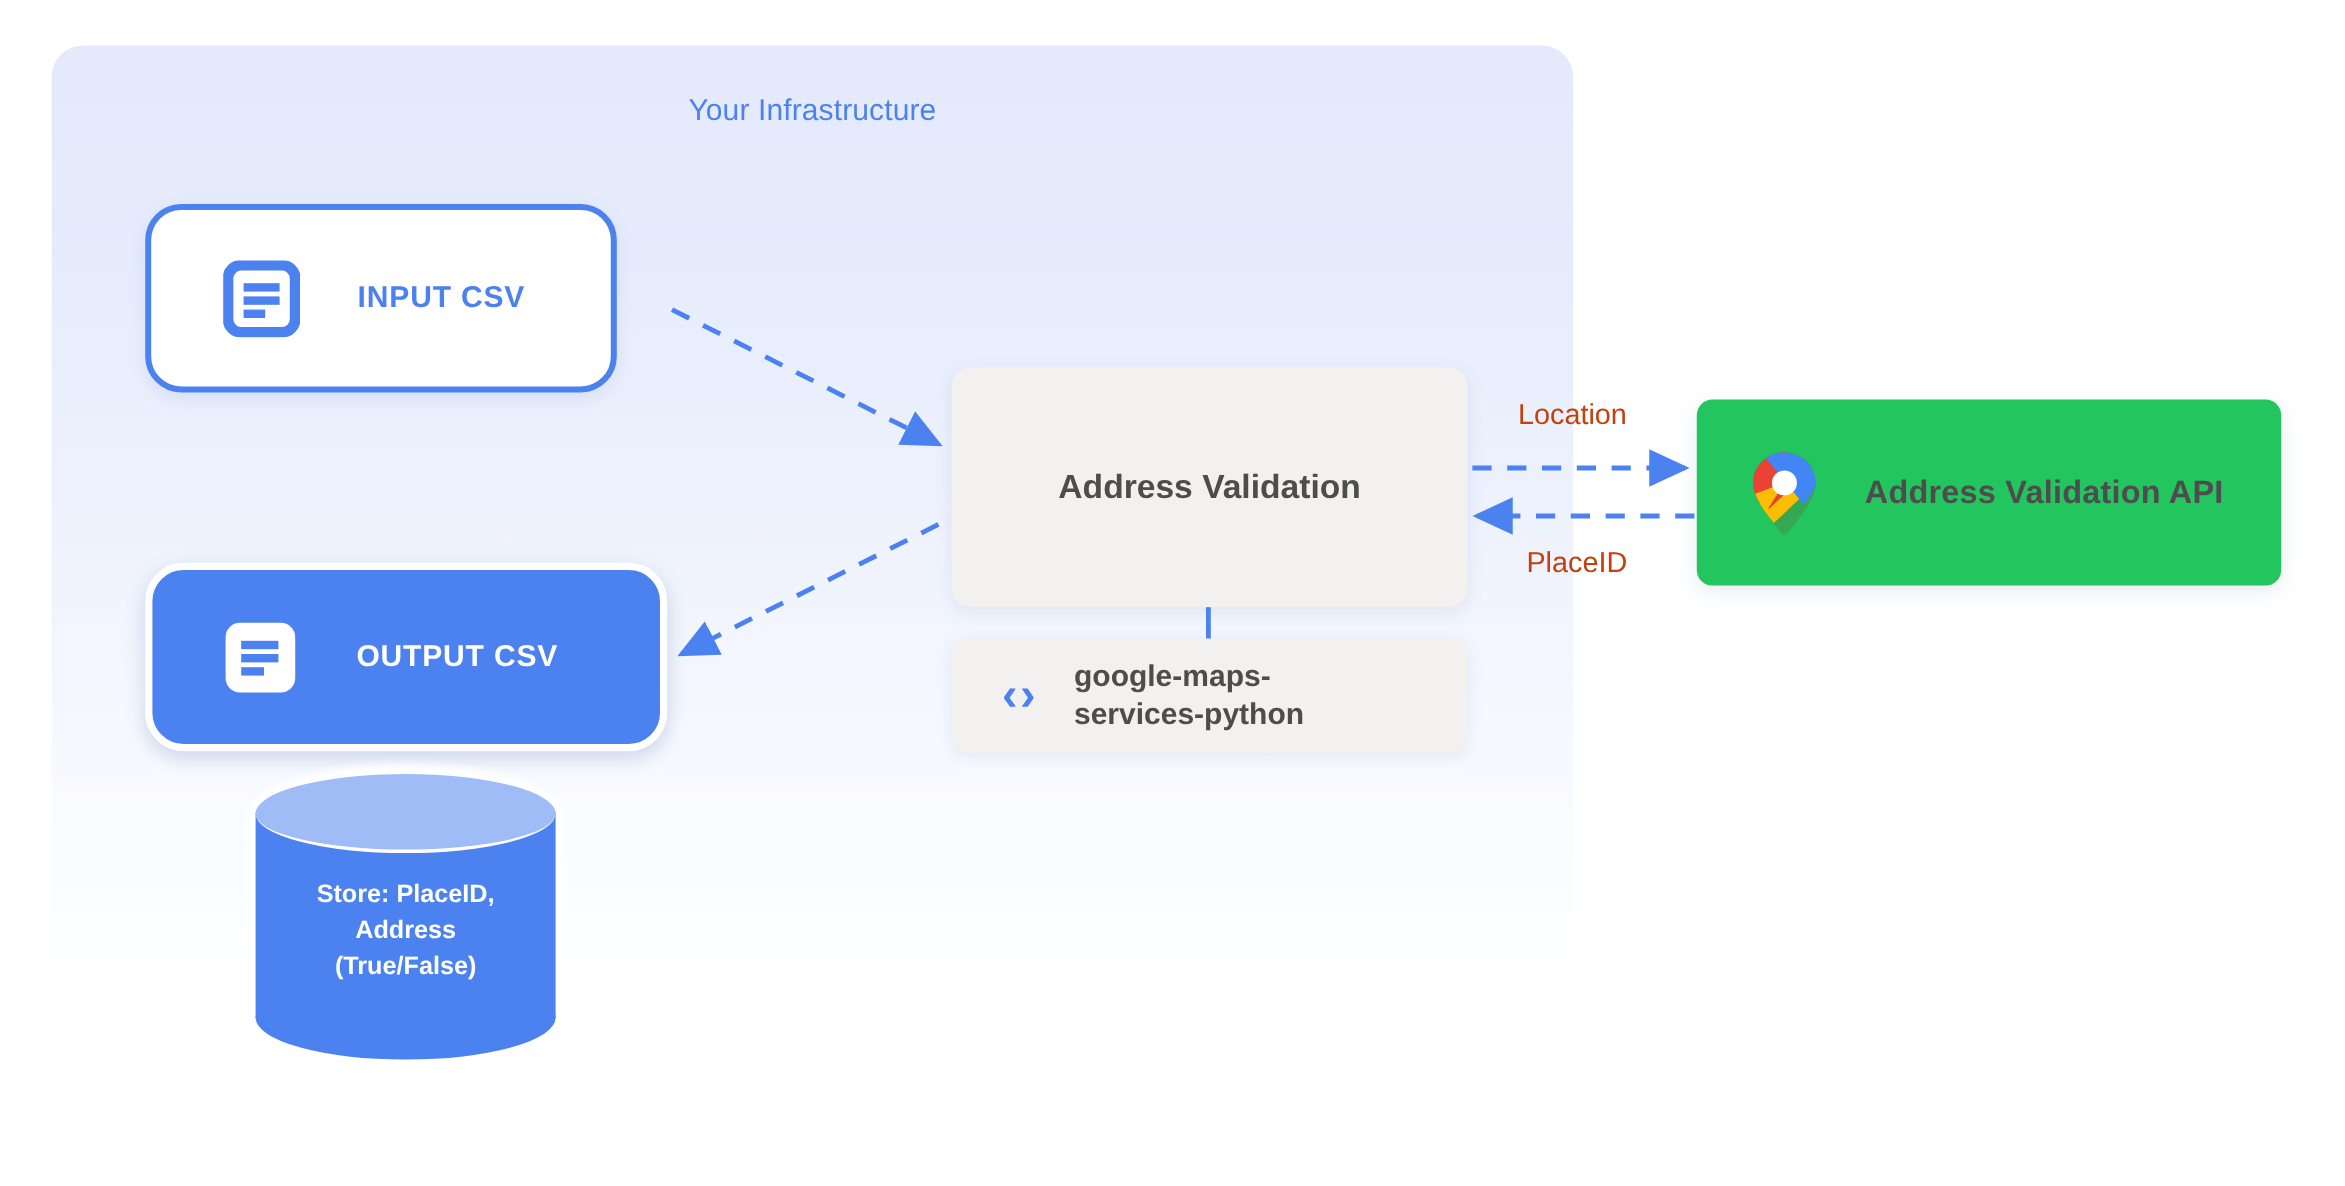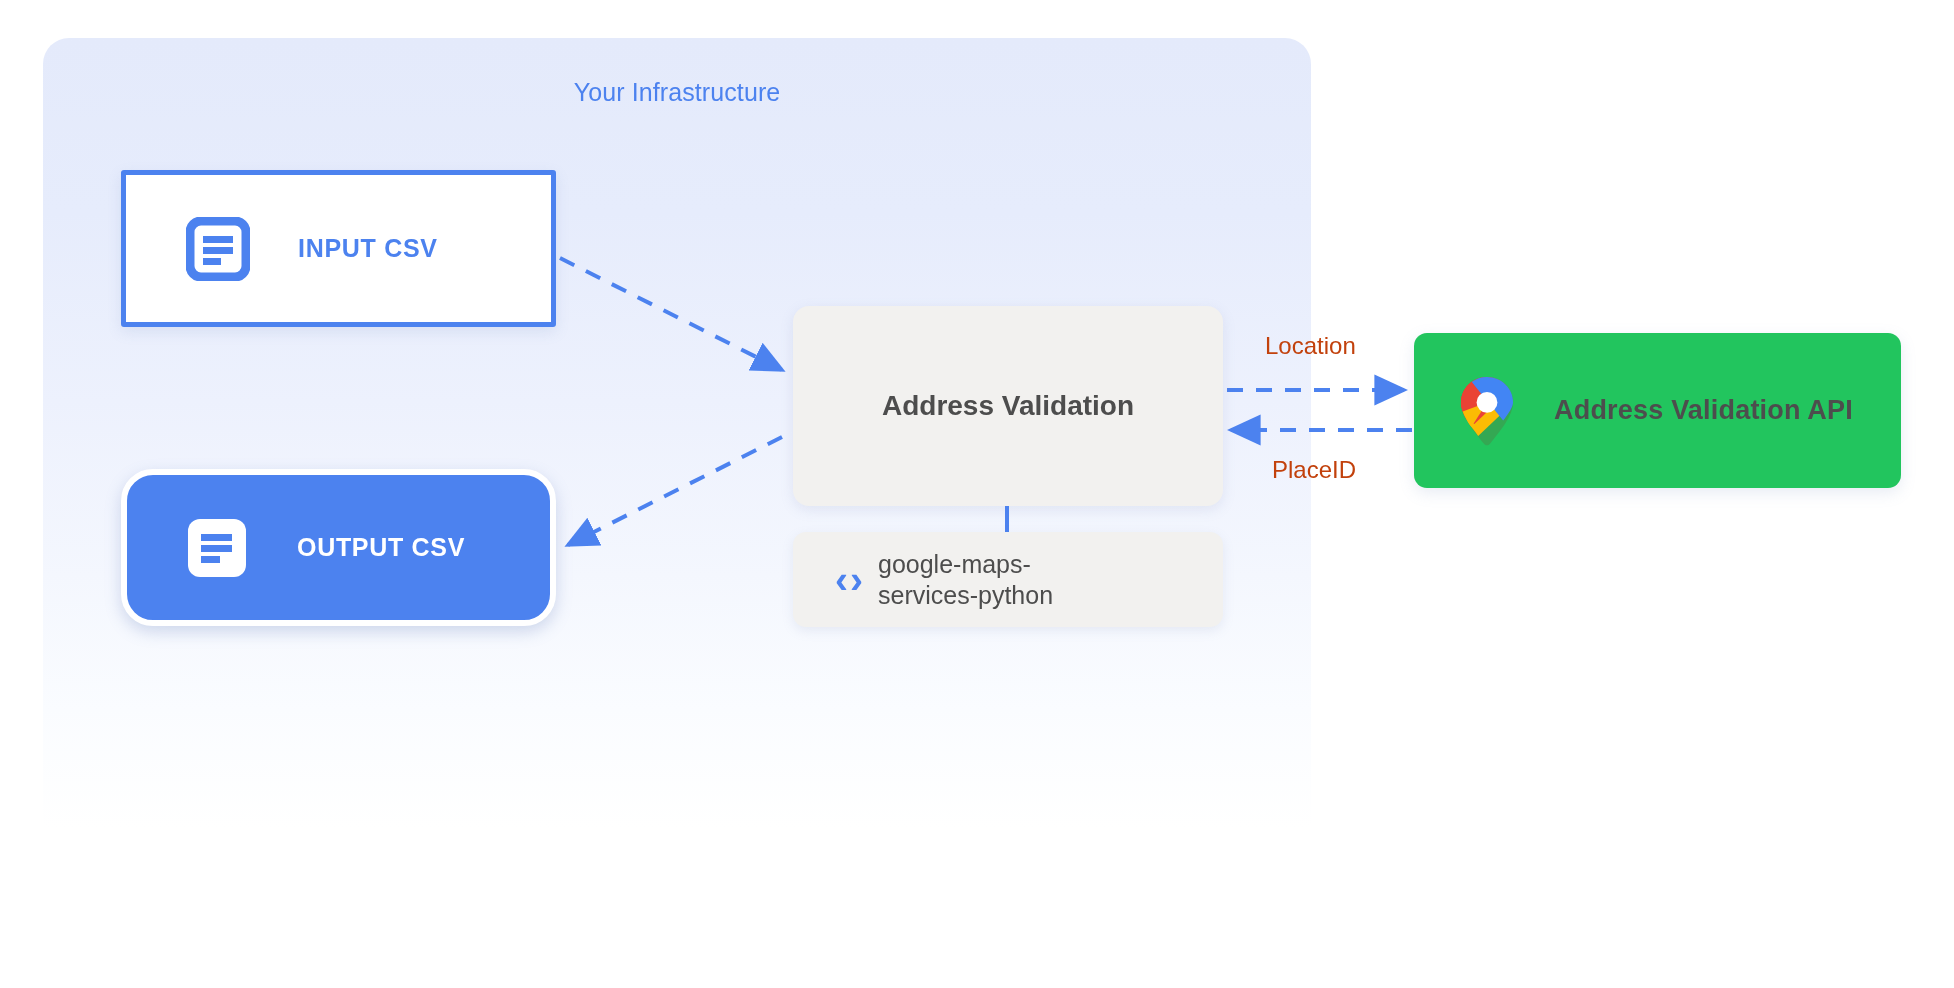--- a/index.html
+++ b/index.html
@@ -53,25 +53,25 @@
     position: absolute;
     box-sizing: border-box;
     display: flex;
     align-items: center;
   }
 
   
   #input-csv {
     left: 121px;
     top: 170px;
-    width: 435px;
+    width: 393px;
     height: 157px;
     background: #ffffff;
     border: 5px solid #4c82ef;
-    border-radius: 3px;
+    border-radius: 30px;
     box-shadow: 0 5px 14px rgba(120,140,190,0.16);
     padding-left: 60px;
   }
   #input-csv .label {
     font-size: 25px;
     font-weight: bold;
     color: #4c82ef;
     letter-spacing: 0.7px;
     margin-left: 48px;
   }
@@ -147,23 +147,23 @@
     box-sizing: border-box;
   }
   #library-box .code-icon {
     font-size: 39px;
     color: #4c82ef;
     font-weight: bold;
     letter-spacing: 2px;
     flex: 0 0 auto;
   }
   #library-box .lines {
-    margin-left: 13px;
+    margin-left: 30px;
     font-size: 25px;
-    font-weight: normal;
+    font-weight: bold;
     color: #4d4d4d;
     line-height: 1.22;
   }
 
   
   #api-box {
     position: absolute;
     left: 1414px;
     top: 333px;
     width: 487px;
@@ -335,14 +335,25 @@
       <path d="M31 2 C40.8 2 49.4 7.4 53.6 15.6 L18.4 48.9 L10.9 45.1 C7.4 39.2 5 33.2 5 27.4 C5 13.4 16.6 2 31 2 Z" fill="#ea4335"></path>
       <path d="M31 2 C41.6 2 50.7 8.3 54.5 17.3 L22.8 60.9 C17.4 53.9 10.4 44.9 7 36 L31 2 Z" fill="none"></path>
       <path d="M57 27.4 C57 13.4 45.4 2 31 2 C25.2 2 19.9 3.9 15.6 7.1 L47.2 45.4 C53.1 37.6 57 31.6 57 27.4 Z" fill="#4285f4"></path>
       <path d="M15.6 7.1 C9.2 11.9 5 19.2 5 27.4 C5 30.3 5.6 33.3 6.7 36.4 L31 27.4 Z" fill="#ea4335"></path>
       <path d="M6.7 36.4 C8.6 41.8 11.9 47.2 15.4 52.1 L31 27.4 Z" fill="#fbbc04"></path>
       <circle cx="31" cy="27.4" r="10.4" fill="#ffffff"></circle>
     </svg>
     <span class="label">Address Validation API</span>
   </div>
 
+  <div id="database">
+    <div id="db-shadow"></div>
+    <div id="db-bottom"></div>
+    <div id="db-body"></div>
+    <div id="db-top"></div>
+    <div id="db-text">
+      <div>Store: PlaceID,</div>
+      <div>Address</div>
+      <div>(True/False)</div>
+    </div>
+  </div>
 
 </div>
 
 </body></html>

